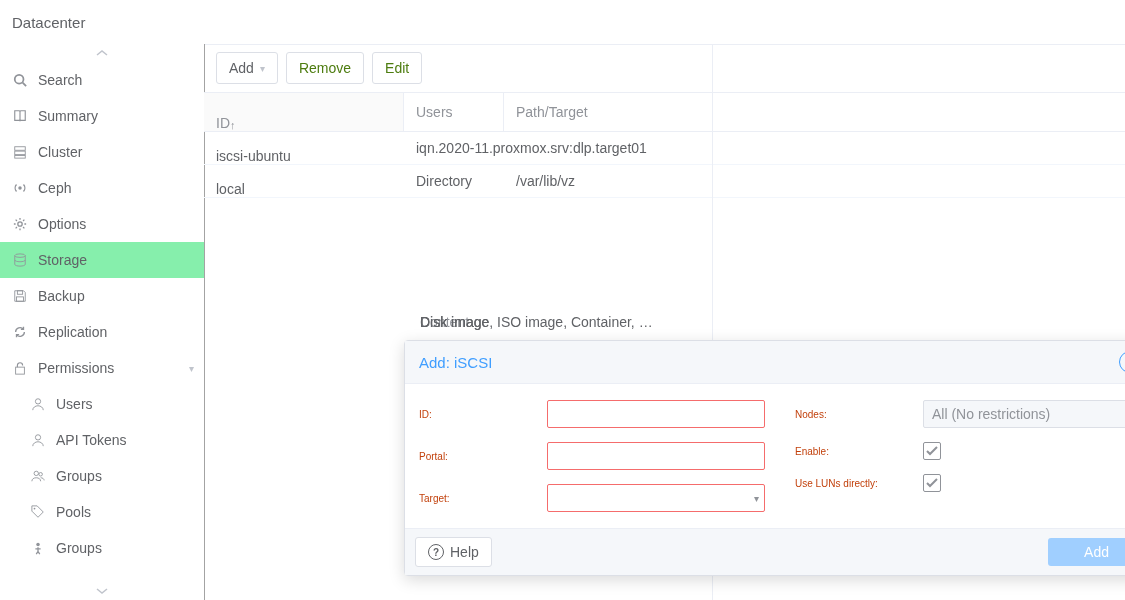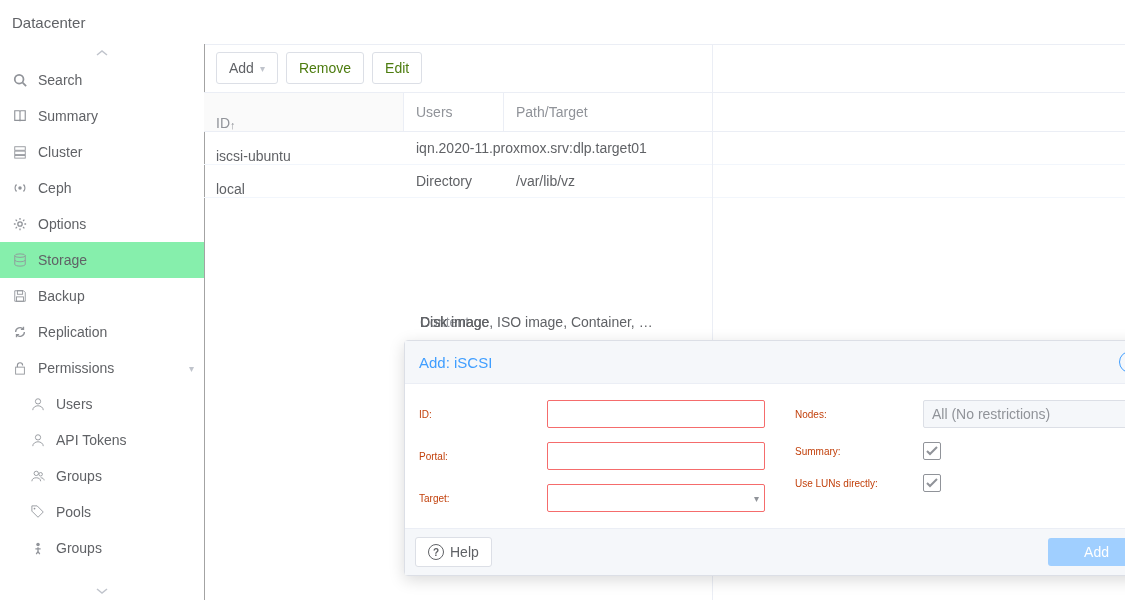--- a/index.html
+++ b/index.html
@@ -281,21 +281,21 @@
             <div class="form-row">
               <div class="form-label">Nodes:</div>
               <div class="form-field" style="position:relative">
                 <div class="nsel">
                     <span>All (No restrictions)</span>
                   </div>
 
               </div>
             </div>
             <div class="form-row">
-              <div class="form-label">Summary:</div>
+              <div class="form-label">Enable:</div>
               <div class="form-field">
                 <div class="chk">
                   <svg viewBox="0 0 12 12">
                       <path d="M1 6l3 3 7-7"></path>
                     </svg>
                 </div>
               </div>
             </div>
             <div class="form-row">
               <div class="form-label">Use LUNs directly:</div>

